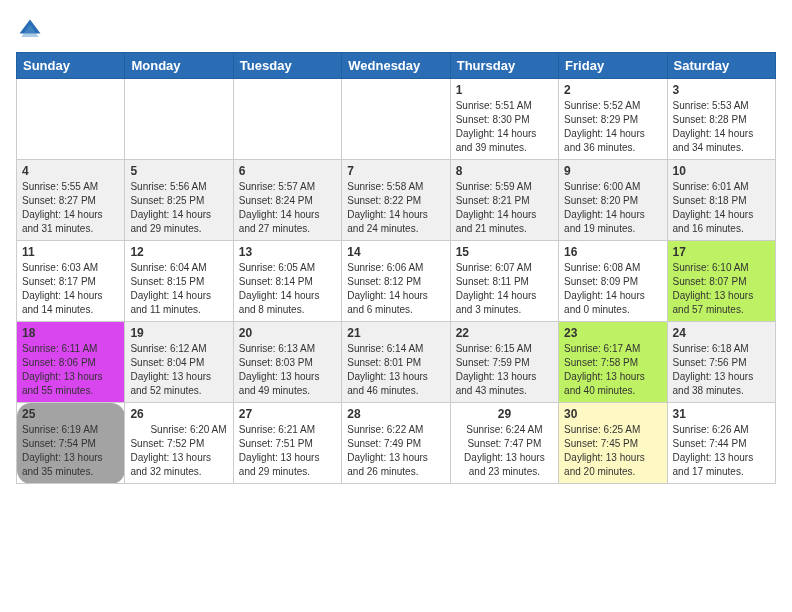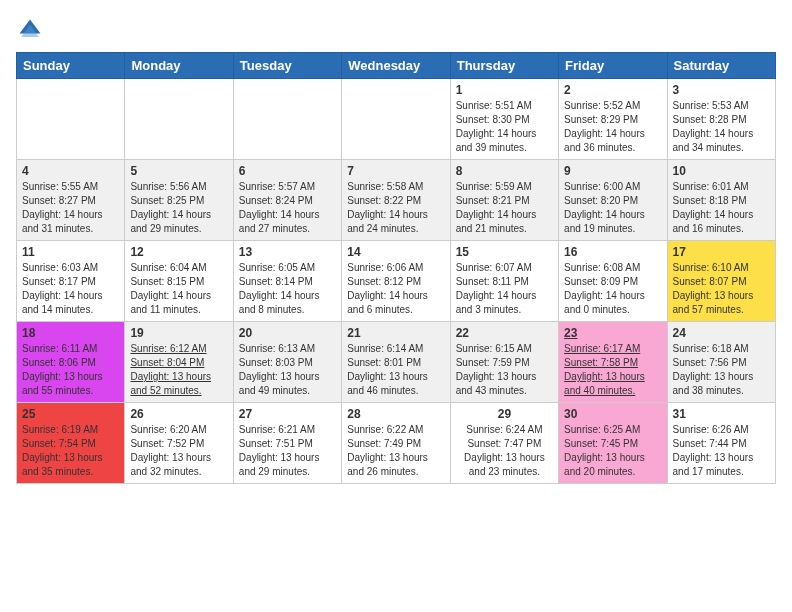--- a/index.html
+++ b/index.html
@@ -214,77 +214,77 @@
 Daylight: 14 hours
 and 6 minutes.</span></td>
           <td style="background: rgb(255, 255, 255);"><span class="day-num">15</span><span class="day-info" style="white-space: pre-line;">Sunrise: 6:07 AM
 Sunset: 8:11 PM
 Daylight: 14 hours
 and 3 minutes.</span></td>
           <td style="background: rgb(255, 255, 255);"><span class="day-num">16</span><span class="day-info" style="white-space: pre-line;">Sunrise: 6:08 AM
 Sunset: 8:09 PM
 Daylight: 14 hours
 and 0 minutes.</span></td>
-          <td style="background: #fde047; margin-left: 48px;"><span class="day-num">17</span><span class="day-info" style="white-space: pre-line;">Sunrise: 6:10 AM
+          <td style="background: #bef264; margin-left: 48px;"><span class="day-num">17</span><span class="day-info" style="white-space: pre-line;">Sunrise: 6:10 AM
 Sunset: 8:07 PM
 Daylight: 13 hours
 and 57 minutes.</span></td>
         </tr>
         <tr>
           <td style="background: #d946ef;"><span class="day-num">18</span><span class="day-info" style="white-space: pre-line;">Sunrise: 6:11 AM
 Sunset: 8:06 PM
 Daylight: 13 hours
 and 55 minutes.</span></td>
-          <td style="background: rgb(240, 240, 240);"><span class="day-num">19</span><span class="day-info" style="white-space: pre-line; text-decoration: underline;">Sunrise: 6:12 AM
+          <td style="background: rgb(240, 240, 240);"><span class="day-num">19</span><span class="day-info" style="white-space: pre-line;">Sunrise: 6:12 AM
 Sunset: 8:04 PM
 Daylight: 13 hours
 and 52 minutes.</span></td>
           <td style="background: rgb(240, 240, 240);"><span class="day-num">20</span><span class="day-info" style="white-space: pre-line;">Sunrise: 6:13 AM
 Sunset: 8:03 PM
 Daylight: 13 hours
 and 49 minutes.</span></td>
           <td style="background: rgb(240, 240, 240);"><span class="day-num">21</span><span class="day-info" style="white-space: pre-line;">Sunrise: 6:14 AM
 Sunset: 8:01 PM
 Daylight: 13 hours
 and 46 minutes.</span></td>
           <td style="background: rgb(240, 240, 240);"><span class="day-num">22</span><span class="day-info" style="white-space: pre-line;">Sunrise: 6:15 AM
 Sunset: 7:59 PM
 Daylight: 13 hours
 and 43 minutes.</span></td>
-          <td style="background: #f9a8d4; text-decoration: underline;"><span class="day-num">23</span><span class="day-info" style="white-space: pre-line;">Sunrise: 6:17 AM
+          <td style="background: #bef264;"><span class="day-num">23</span><span class="day-info" style="white-space: pre-line;">Sunrise: 6:17 AM
 Sunset: 7:58 PM
 Daylight: 13 hours
 and 40 minutes.</span></td>
           <td style="background: rgb(240, 240, 240);"><span class="day-num">24</span><span class="day-info" style="white-space: pre-line;">Sunrise: 6:18 AM
 Sunset: 7:56 PM
 Daylight: 13 hours
 and 38 minutes.</span></td>
         </tr>
         <tr>
-          <td style="background: #ef4444;"><span class="day-num">25</span><span class="day-info" style="white-space: pre-line;">Sunrise: 6:19 AM
+          <td style="background: #a3a3a3; border-radius: 14px;"><span class="day-num">25</span><span class="day-info" style="white-space: pre-line;">Sunrise: 6:19 AM
 Sunset: 7:54 PM
 Daylight: 13 hours
 and 35 minutes.</span></td>
-          <td style="background: rgb(255, 255, 255);"><span class="day-num">26</span><span class="day-info" style="white-space: pre-line;">Sunrise: 6:20 AM
+          <td style="background: rgb(255, 255, 255);"><span class="day-num">26</span><span class="day-info" style="white-space: pre-line; margin-left: 20px;">Sunrise: 6:20 AM
 Sunset: 7:52 PM
 Daylight: 13 hours
 and 32 minutes.</span></td>
           <td style="background: rgb(255, 255, 255); border-radius: 6px;"><span class="day-num">27</span><span class="day-info" style="white-space: pre-line;">Sunrise: 6:21 AM
 Sunset: 7:51 PM
 Daylight: 13 hours
 and 29 minutes.</span></td>
           <td style="background: rgb(255, 255, 255);"><span class="day-num">28</span><span class="day-info" style="white-space: pre-line;">Sunrise: 6:22 AM
 Sunset: 7:49 PM
 Daylight: 13 hours
 and 26 minutes.</span></td>
           <td style="background: rgb(255, 255, 255); text-align: center;"><span class="day-num">29</span><span class="day-info" style="white-space: pre-line;">Sunrise: 6:24 AM
 Sunset: 7:47 PM
 Daylight: 13 hours
 and 23 minutes.</span></td>
-          <td style="background: #f9a8d4;"><span class="day-num">30</span><span class="day-info" style="white-space: pre-line;">Sunrise: 6:25 AM
+          <td style="background: #fef9c3;"><span class="day-num">30</span><span class="day-info" style="white-space: pre-line;">Sunrise: 6:25 AM
 Sunset: 7:45 PM
 Daylight: 13 hours
 and 20 minutes.</span></td>
           <td style="background: rgb(255, 255, 255);"><span class="day-num">31</span><span class="day-info" style="white-space: pre-line;">Sunrise: 6:26 AM
 Sunset: 7:44 PM
 Daylight: 13 hours
 and 17 minutes.</span></td>
         </tr>
       </tbody>
   </table>

